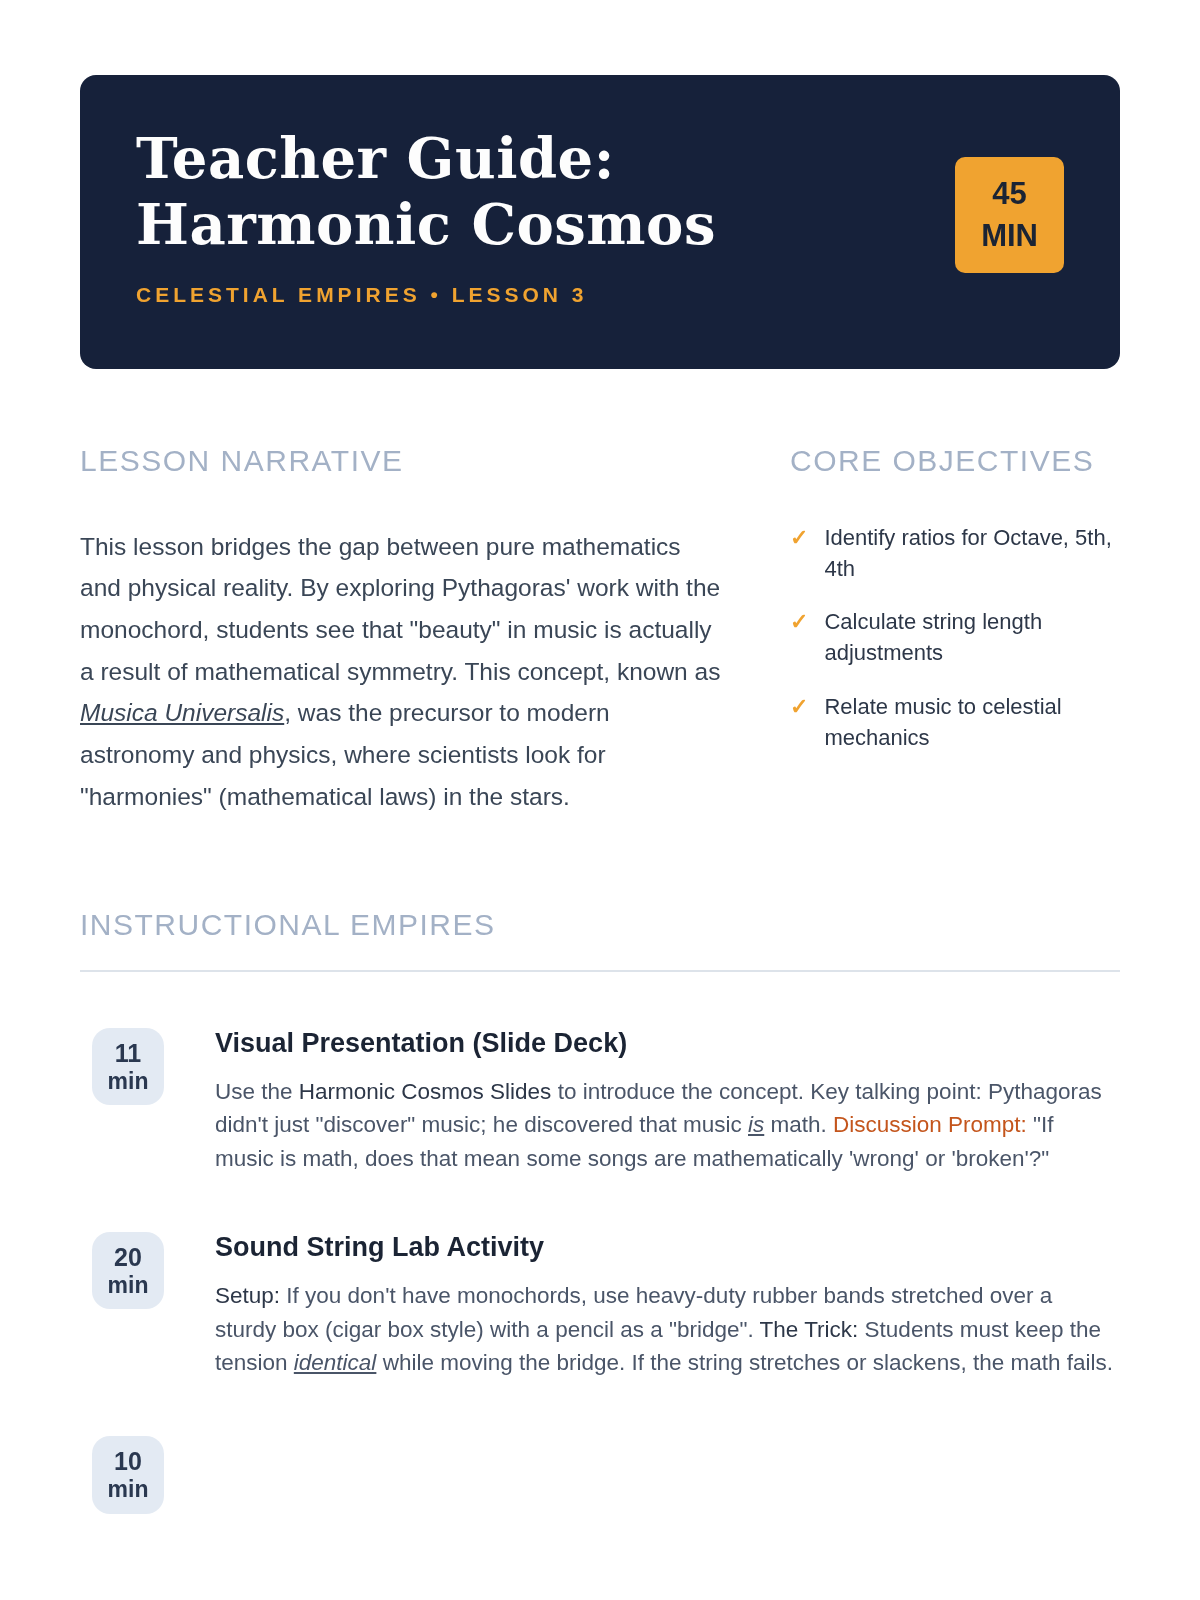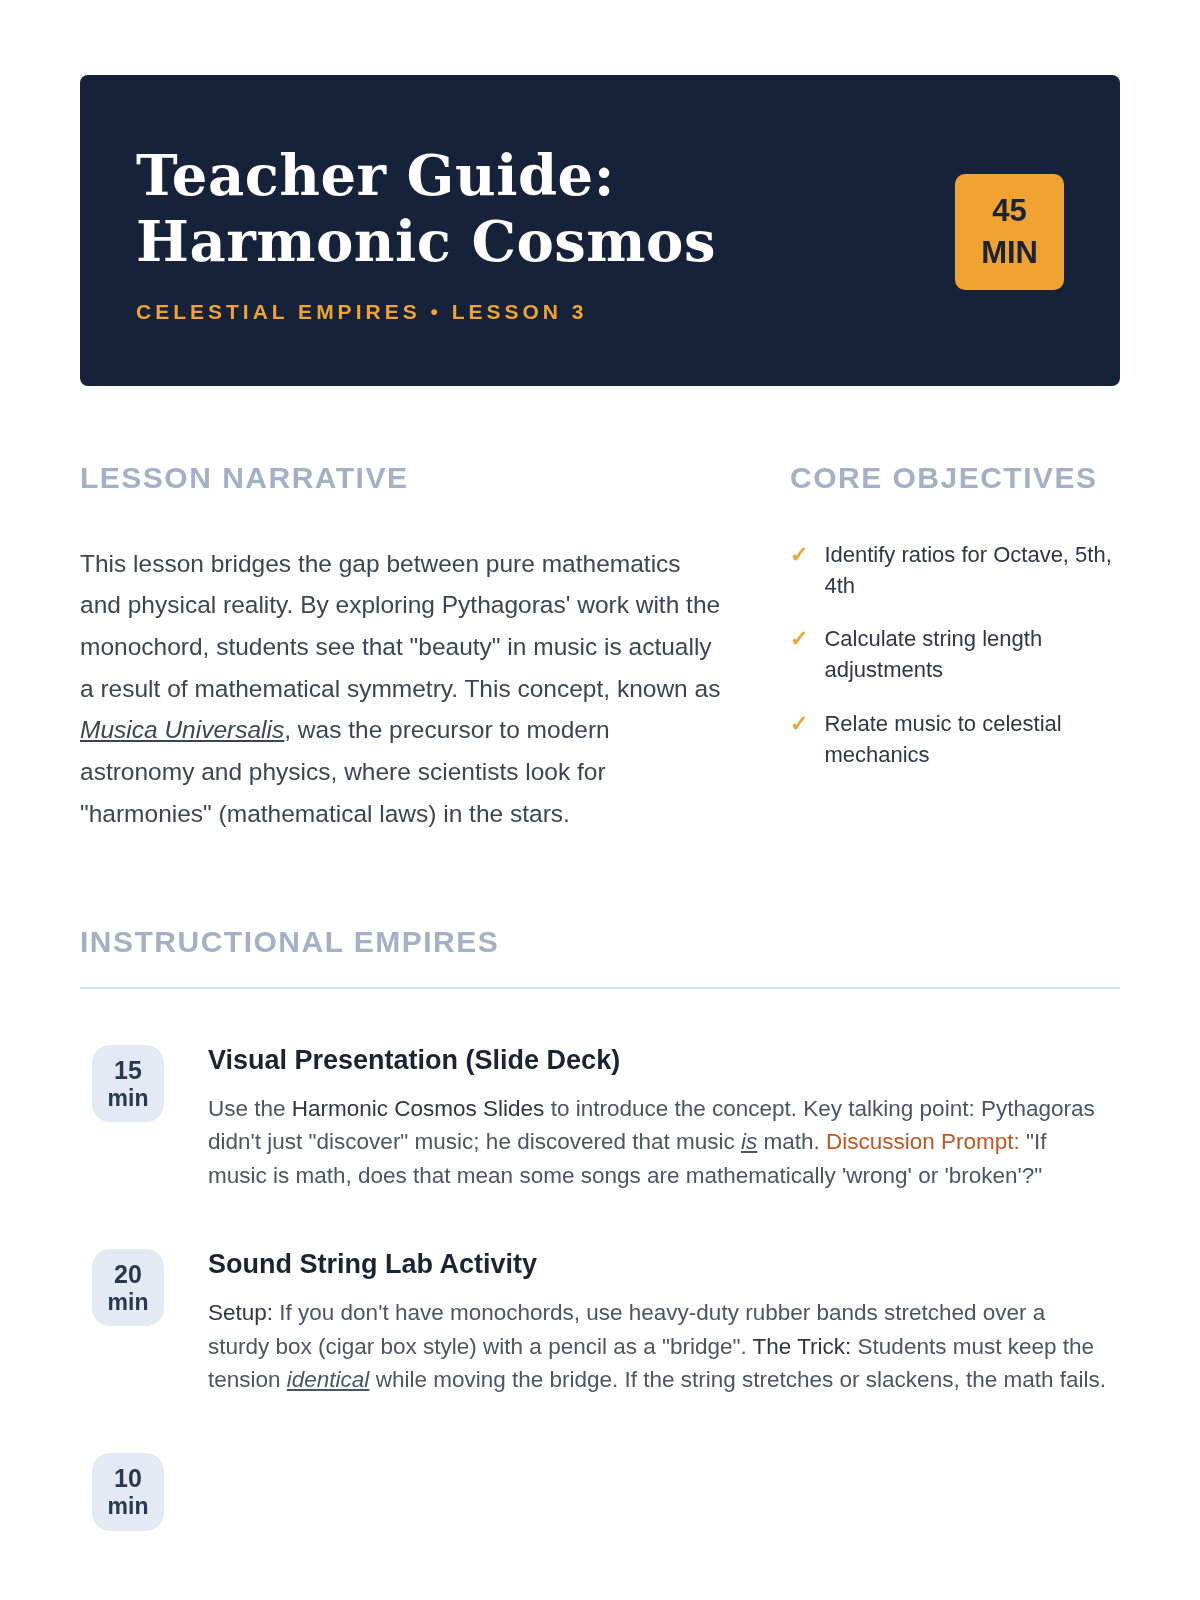--- a/index.html
+++ b/index.html
@@ -19,22 +19,22 @@
   body{
     width:1200px;height:1600px;overflow:hidden;
     font-family:"Liberation Sans", sans-serif;
     color:var(--body-text);
   }
   .page{padding:75px 80px 0;}
 
   
   .hero{
     background:var(--navy);
-    border-radius:8px;
-    padding:67px 56px 62px;
+    border-radius:16px;
+    padding:50px 56px 62px;
     display:flex;
     justify-content:space-between;
     align-items:flex-start;
   }
   .hero-left{max-width:780px;}
   .hero h1{
     font-family:"DejaVu Serif", serif;
     font-weight:700;
     font-size:56px;
     line-height:1.18;
@@ -59,21 +59,21 @@
     margin-top:32px;
     flex-shrink:0;
     text-align:center;
   }
   .duration-badge span{display:block;}
 
   
   h2.section-heading{
     color:var(--heading-slate);
     font-size:30px;
-    font-weight:700;
+    font-weight:400;
     letter-spacing:1.5px;
     line-height:1.35;
   }
 
   
   .two-col{
     margin-top:72px;
     display:grid;
     grid-template-columns:1fr 330px;
     column-gap:66px;
@@ -124,21 +124,21 @@
     min-width:72px;
     padding:10px 12px;
     text-align:center;
     color:var(--badge-text);
     font-weight:700;
     flex-shrink:0;
     margin-left:12px;
   }
   .time-num{display:block;font-size:25px;line-height:1.2;}
   .time-unit{display:block;font-size:23px;line-height:1.2;}
-  .pace-content{max-width:900px;}
+  .pace-content{max-width:900px;margin-left:7px;}
   .pace-title{
     font-size:27px;
     font-weight:700;
     color:var(--title-dark);
   }
   .pace-body{
     margin-top:16px;
     font-size:22.5px;
     line-height:1.5;
     color:var(--pace-text);
@@ -191,21 +191,21 @@
     </aside>
   </section>
 
   <section class="pacing">
     <h2 class="section-heading">INSTRUCTIONAL EMPIRES</h2>
     <hr>
     <div>
 
         <div class="pace-item">
           <div class="time-badge">
-            <span class="time-num">15</span>
+            <span class="time-num">11</span>
             <span class="time-unit">min</span>
           </div>
           <div class="pace-content">
             <h3 class="pace-title">Visual Presentation (Slide Deck)</h3>
             <p class="pace-body"><span>Use the </span><span class="b">Harmonic Cosmos Slides</span><span> to introduce the concept. Key talking point: Pythagoras didn't just "discover" music; he discovered that music </span><span class="i">is</span><span> math. </span><span class="b c-prompt">Discussion Prompt:</span><span> "If music is math, does that mean some songs are mathematically 'wrong' or 'broken'?"</span></p>
           </div>
         </div>
 
         <div class="pace-item">
           <div class="time-badge">

